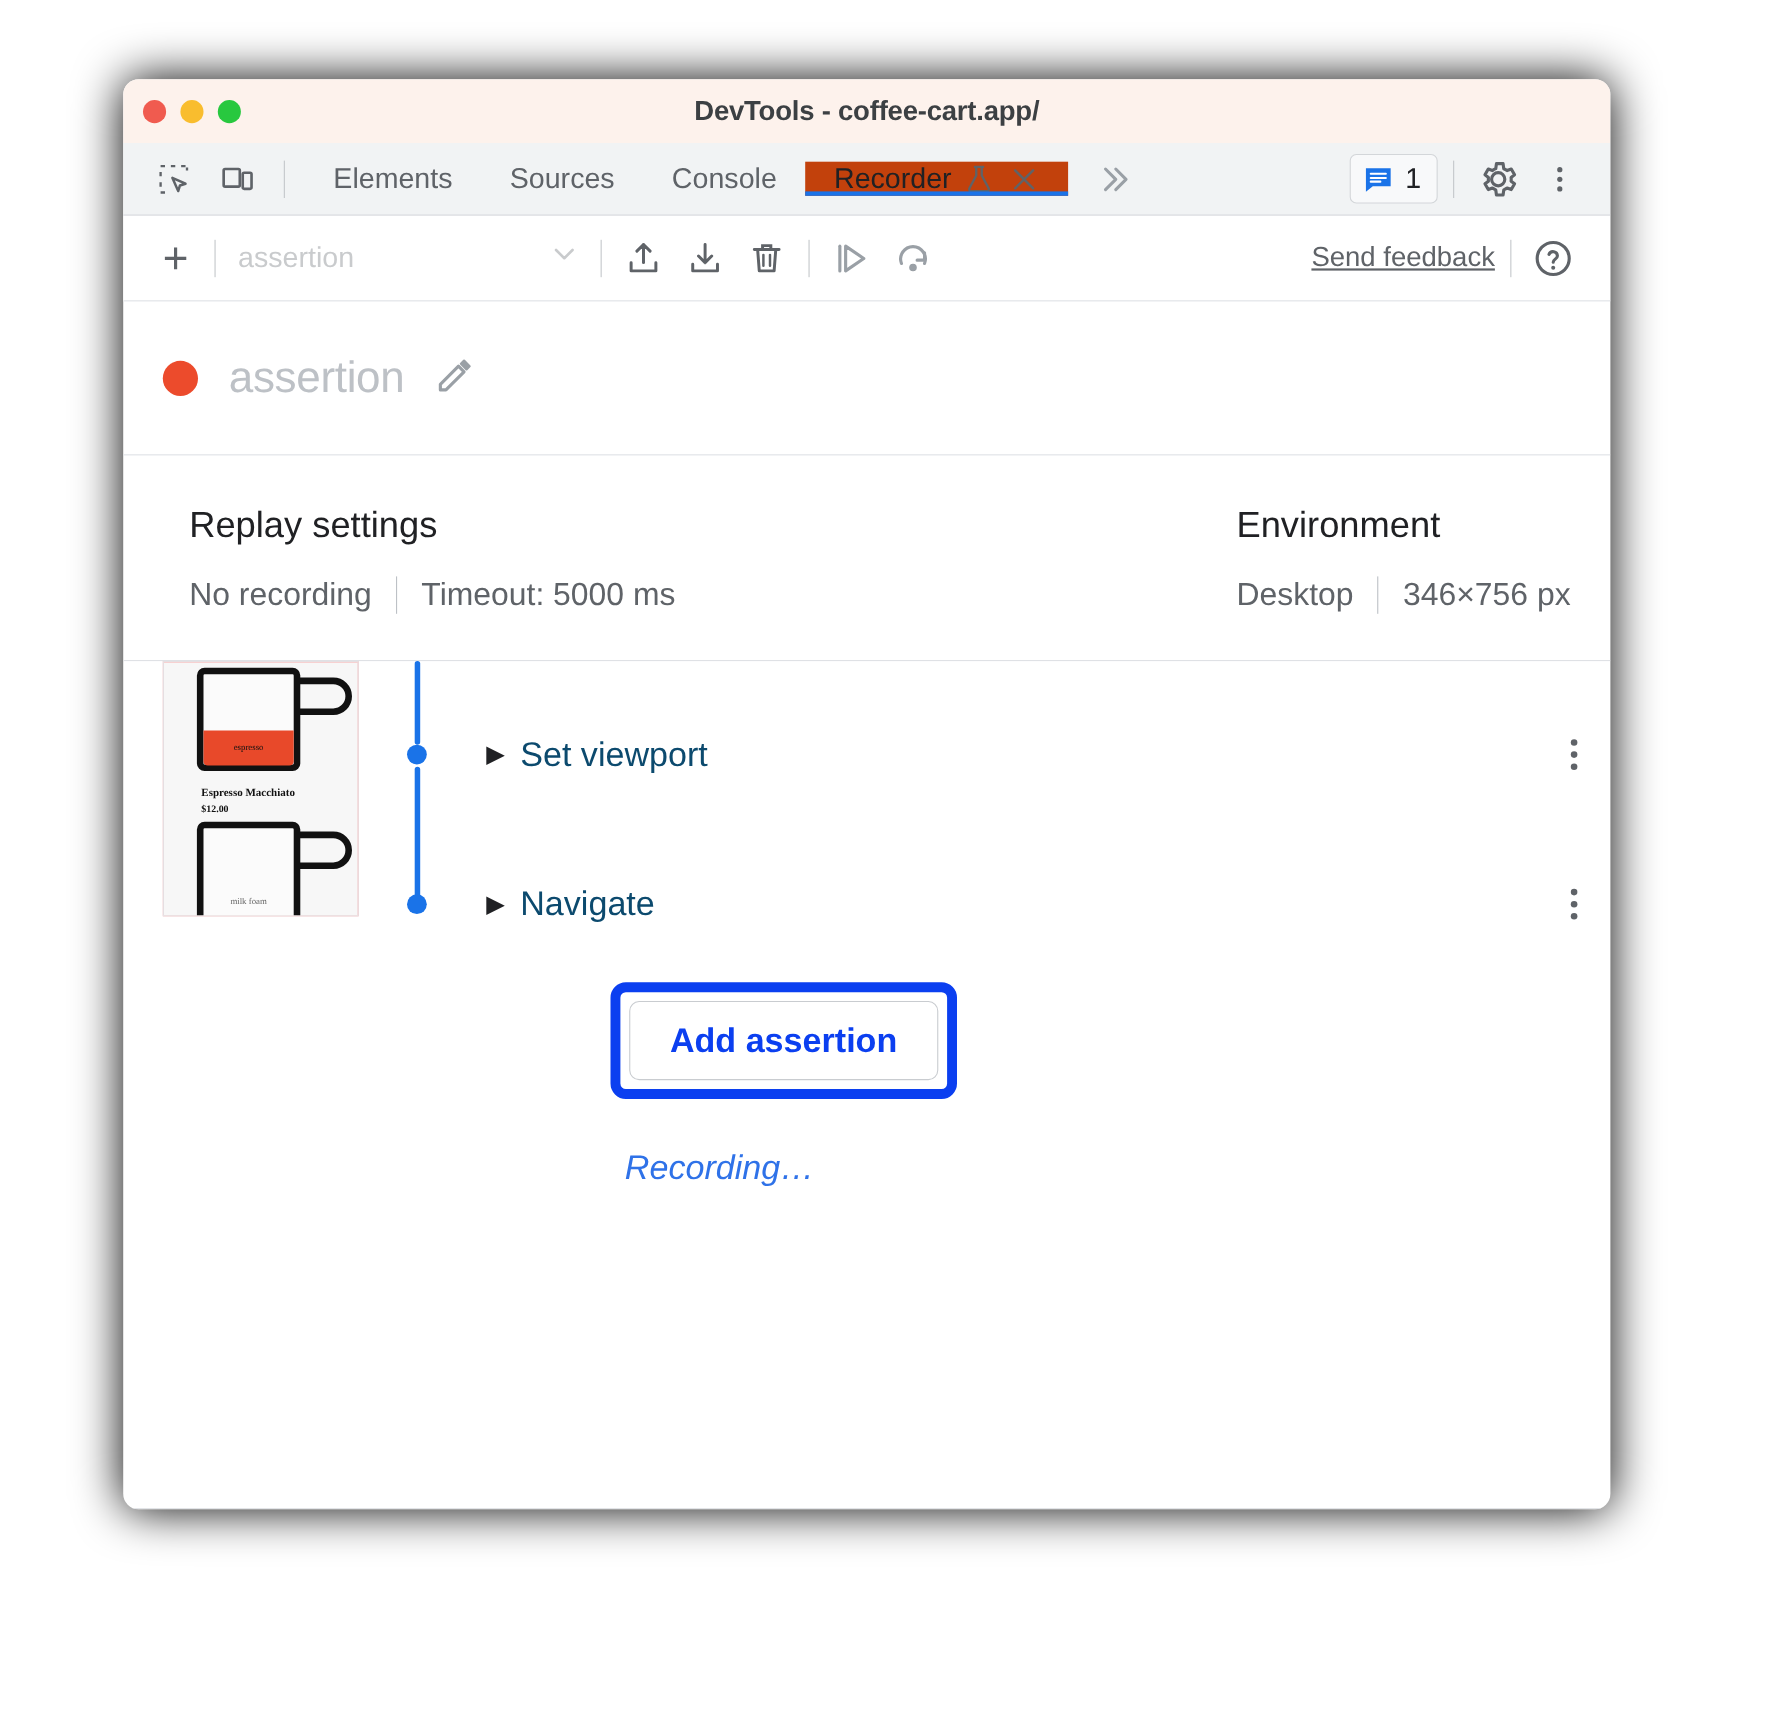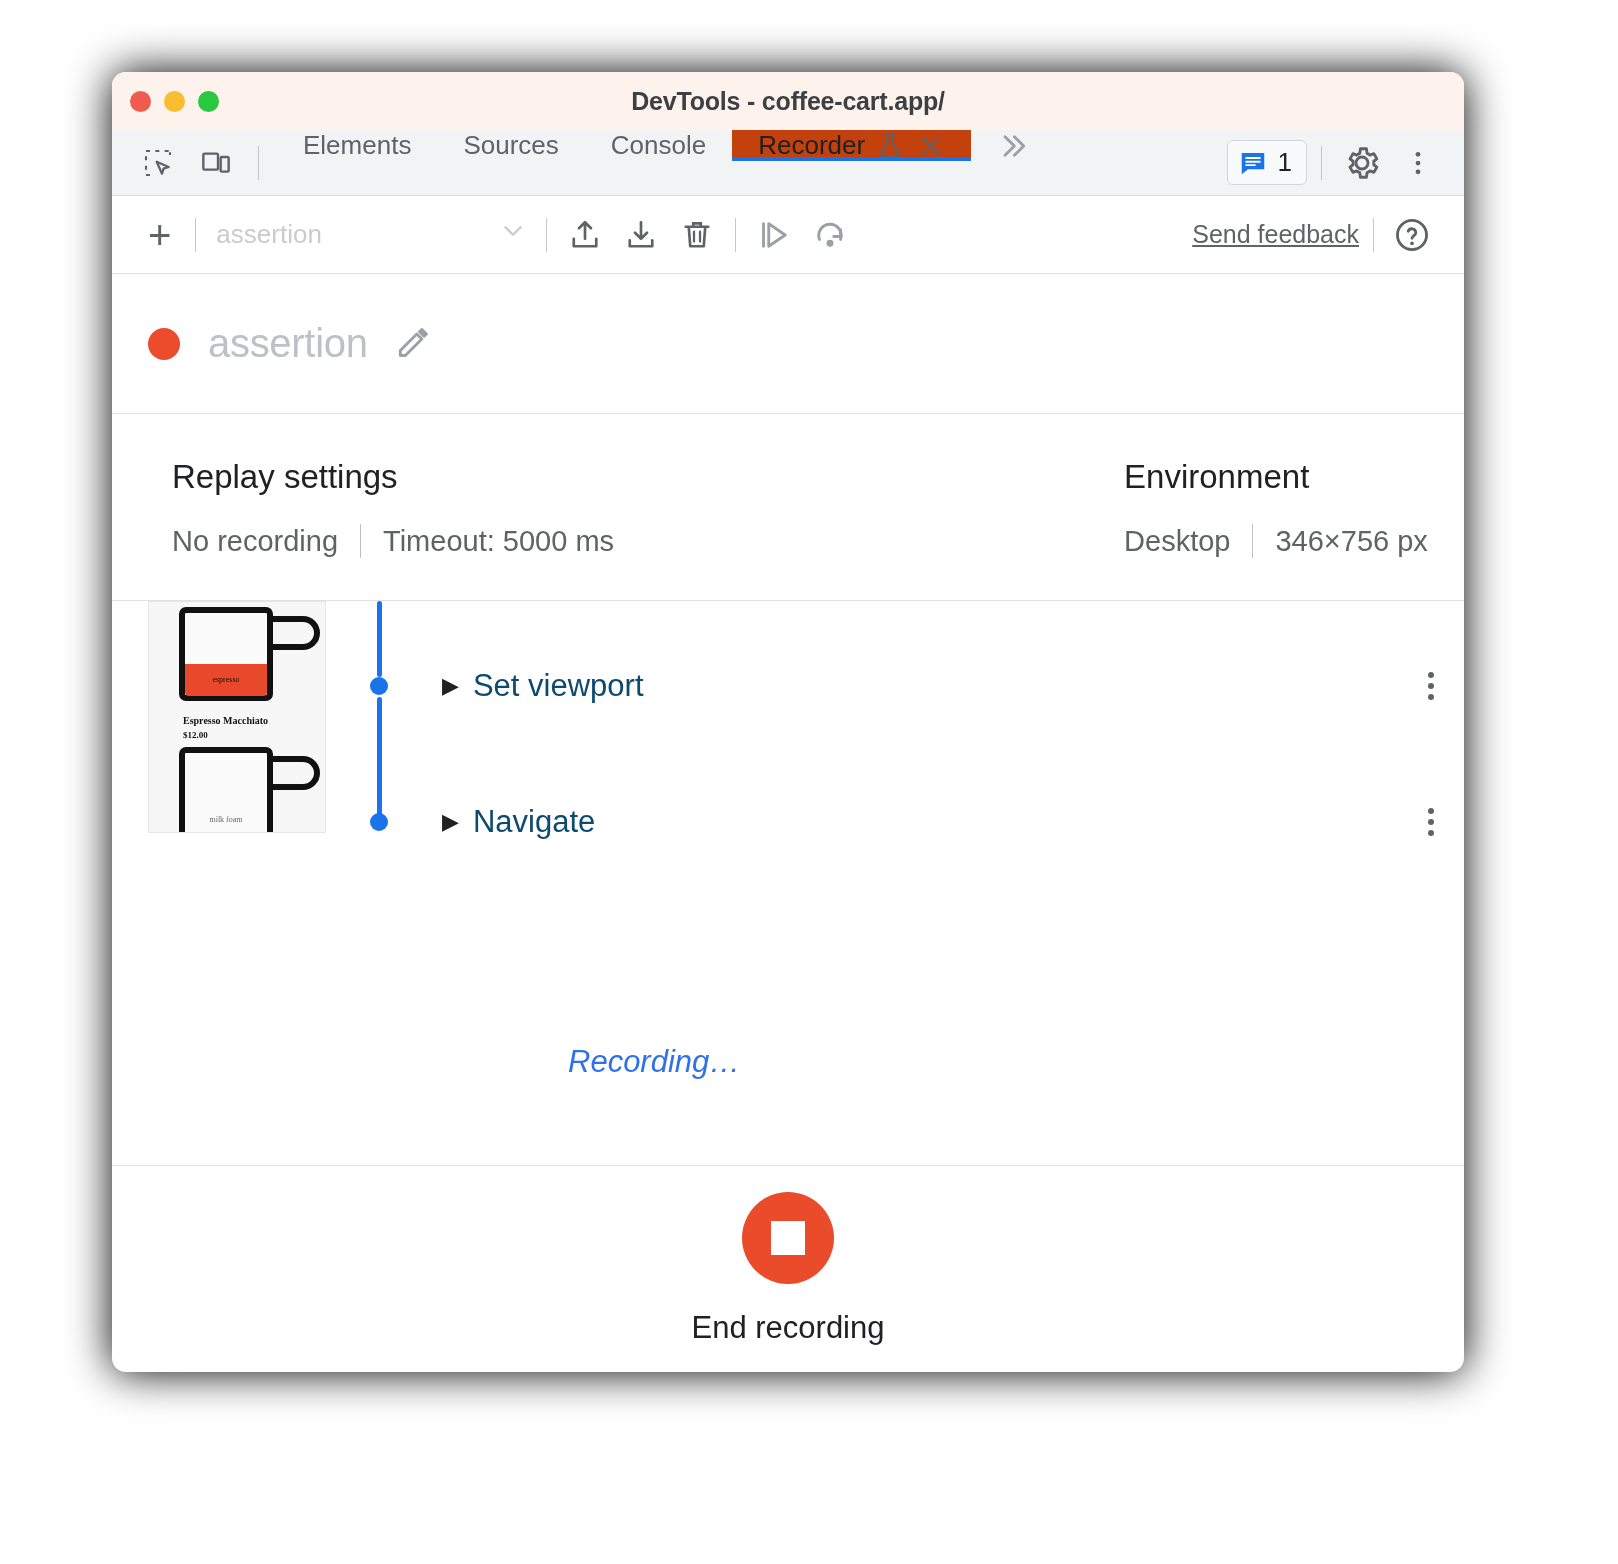--- a/index.html
+++ b/index.html
@@ -72,21 +72,21 @@
     flex: 0 0 auto;
     position: relative;
   }
   .tb-left { display: flex; align-items: center; padding-left: 20px; gap: 6px; }
   .icon-btn {
     width: 52px; height: 52px;
     display: flex; align-items: center; justify-content: center;
     border-radius: 6px;
   }
   .vsep { width: 1px; height: 34px; background: #c4c7ca; margin: 0 10px; align-self: center; }
-  .tabs { display: flex; align-items: flex-start; margin-left: 8px; }
+  .tabs { display: flex; align-items: center; margin-left: 8px; }
   .tab {
     display: flex; align-items: center; gap: 10px;
     padding: 0 26px;
     font-size: 26px;
     color: #5f6368;
     position: relative;
   }
   .tab.active { color: #202124; background: #c2410c; }
   .tab.active::after {
     content: ""; position: absolute; left: 0; right: 0; bottom: 0;
@@ -448,25 +448,24 @@
       <div class="step-row" style="top:193px;">
         <span class="step-caret">▶</span>
         <span class="step-label">Navigate</span>
         <span class="kebab">
             <i></i>
             <i></i>
             <i></i>
           </span>
       </div>
 
+      <div class="assert-wrap" style="left:443px; top:292px;">
+        <div class="assert-highlight">
+          <button class="assert-btn">Add assertion</button>
+        </div>
+      </div>
 
       <div class="recording-text" style="left:456px; top:443px;">Recording…</div>
     </div>
 
-    <div class="footer">
-      <div class="stop-btn">
-        <span class="stop-sq"></span>
-      </div>
-      <div class="footer-label">End recording</div>
-    </div>
 
   </div>
 </div>
 
 </body></html>

